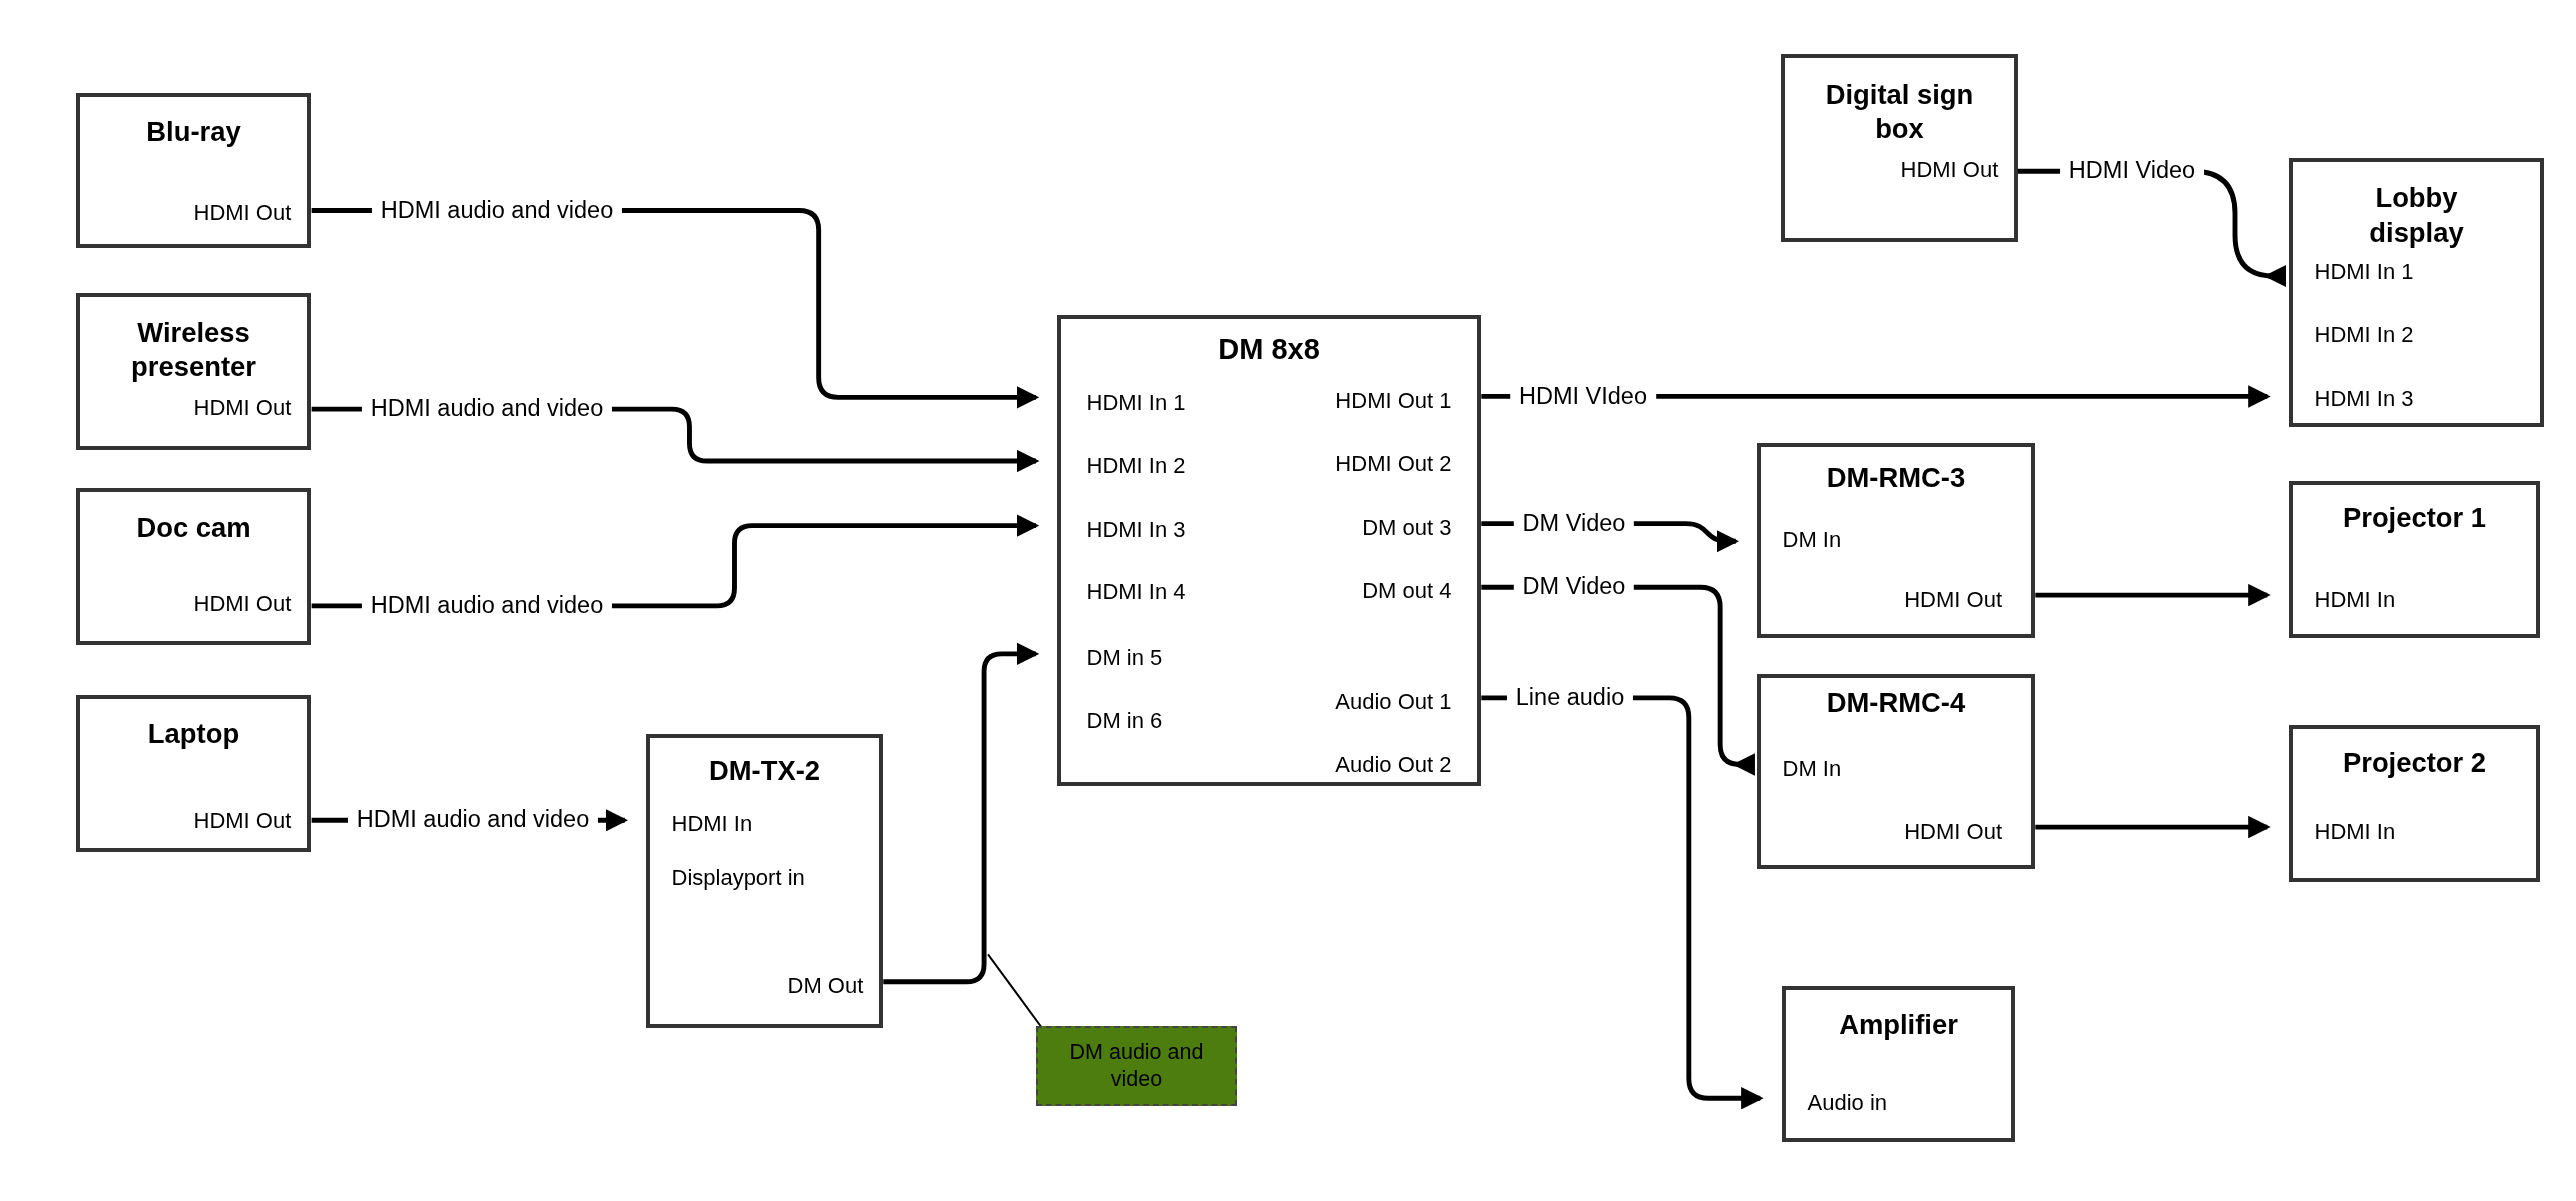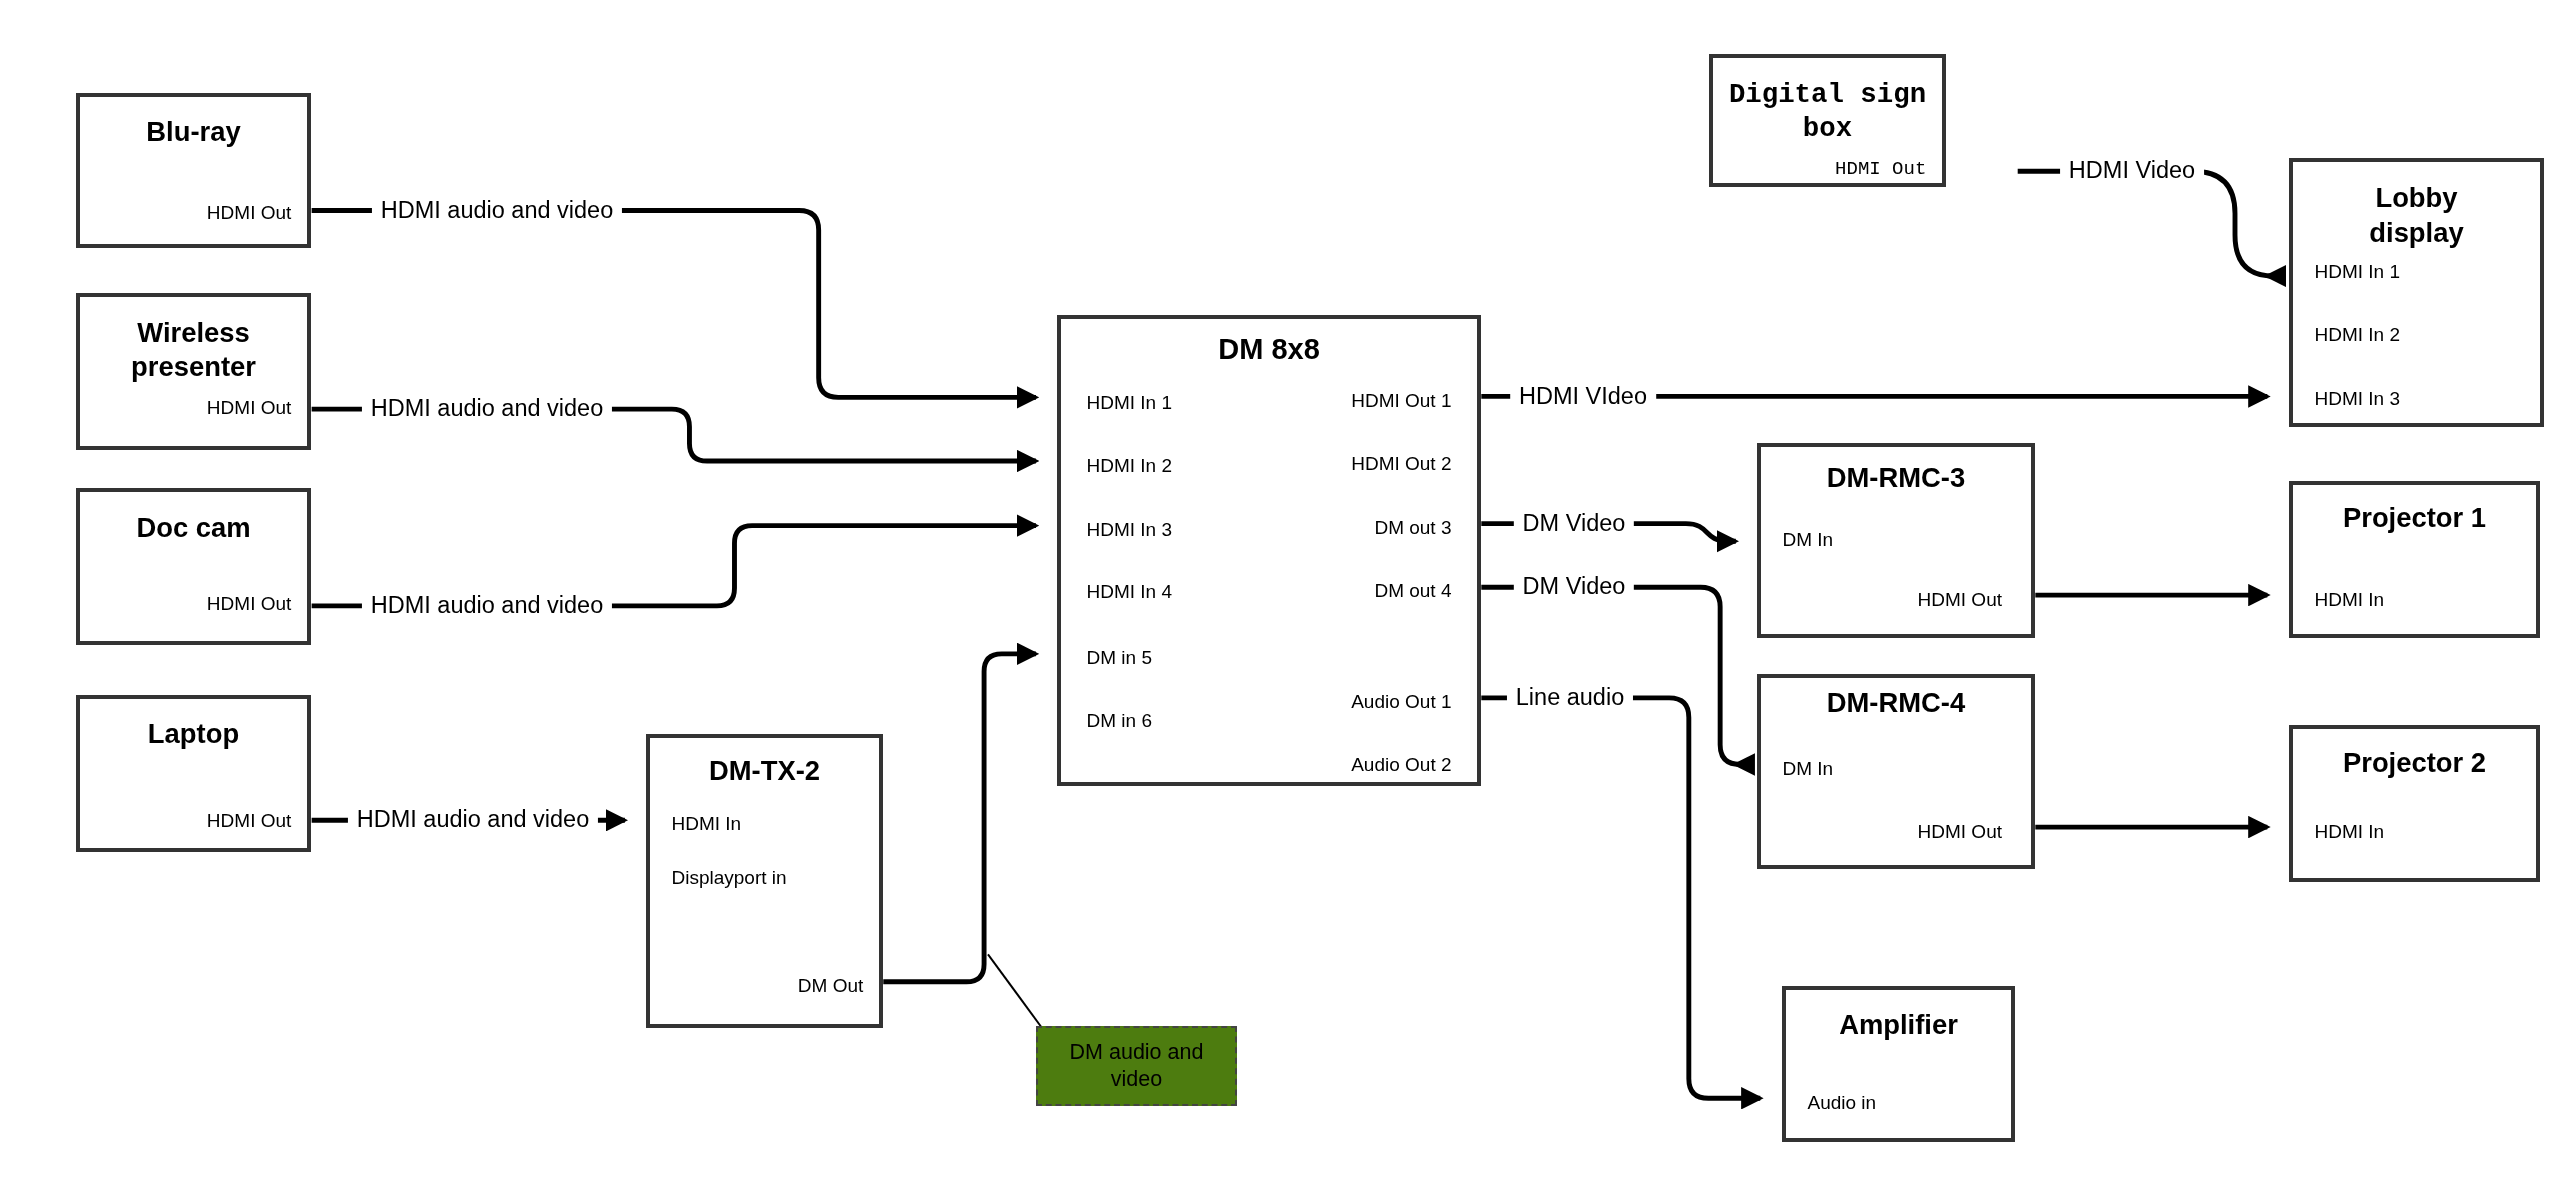--- a/index.html
+++ b/index.html
@@ -1,21 +1,21 @@
 <!DOCTYPE html>
 <html><head>
 <meta charset="utf-8">
 <style>
   html,body{margin:0;padding:0;background:#ffffff;}
   .canvas{position:relative;width:2576px;height:1201px;background:#ffffff;overflow:hidden;
           font-family:"Liberation Sans",sans-serif;color:#000;}
   .box{position:absolute;border:4.9px solid #333333;background:#ffffff;box-sizing:border-box;}
   .box .title{position:absolute;left:0;right:0;text-align:center;font-weight:bold;
               font-size:27.4px;line-height:34px;white-space:nowrap;}
-  .port{position:absolute;font-size:19px;line-height:25.5px;white-space:nowrap;
+  .port{position:absolute;font-size:22px;line-height:25.5px;white-space:nowrap;
         transform:translateY(-50%);}
   .port.pl{left:21.5px;}
   .port.pr{right:15.7px;text-align:right;}
   .wire-label{position:absolute;transform:translate(-50%,-50%);background:#ffffff;
               padding:0 8.8px;font-size:23.5px;line-height:25.5px;white-space:nowrap;z-index:5;}
   .note{position:absolute;border:2px dashed #444;background:#4d7c0f;text-align:center;
         font-size:21.5px;line-height:27.4px;padding-top:10.8px;box-sizing:border-box;z-index:4;}
   svg.wires{position:absolute;left:0;top:0;z-index:3;}
 </style>
 </head>
@@ -85,21 +85,21 @@
     <div class="port pl" style="left:25.5px;top:339px;">DM in 5</div>
     <div class="port pl" style="left:25.5px;top:402px;">DM in 6</div>
     <div class="port pr" style="right:25.5px;top:82px;">HDMI Out 1</div>
     <div class="port pr" style="right:25.5px;top:145px;">HDMI Out 2</div>
     <div class="port pr" style="right:25.5px;top:209px;">DM out 3</div>
     <div class="port pr" style="right:25.5px;top:272px;">DM out 4</div>
     <div class="port pr" style="right:25.5px;top:383px;">Audio Out 1</div>
     <div class="port pr" style="right:25.5px;top:446px;">Audio Out 2</div>
   </div>
 
-  <div class="box" style="left:1709px;top:54px;width:237px;height:133px;font-family:Liberation Mono, monospace;">
+  <div class="box" style="left:1781px;top:54px;width:237px;height:188px;">
     <div class="title" style="top:19.6px;">
       <div>Digital sign</div>
       <div>box</div>
     </div>
     <div class="port pr" style="top:112px;">HDMI Out</div>
   </div>
 
   <div class="box" style="left:2289px;top:158px;width:255px;height:269px;">
     <div class="title" style="top:17.6px;line-height:35px;">
       <div>Lobby</div>

